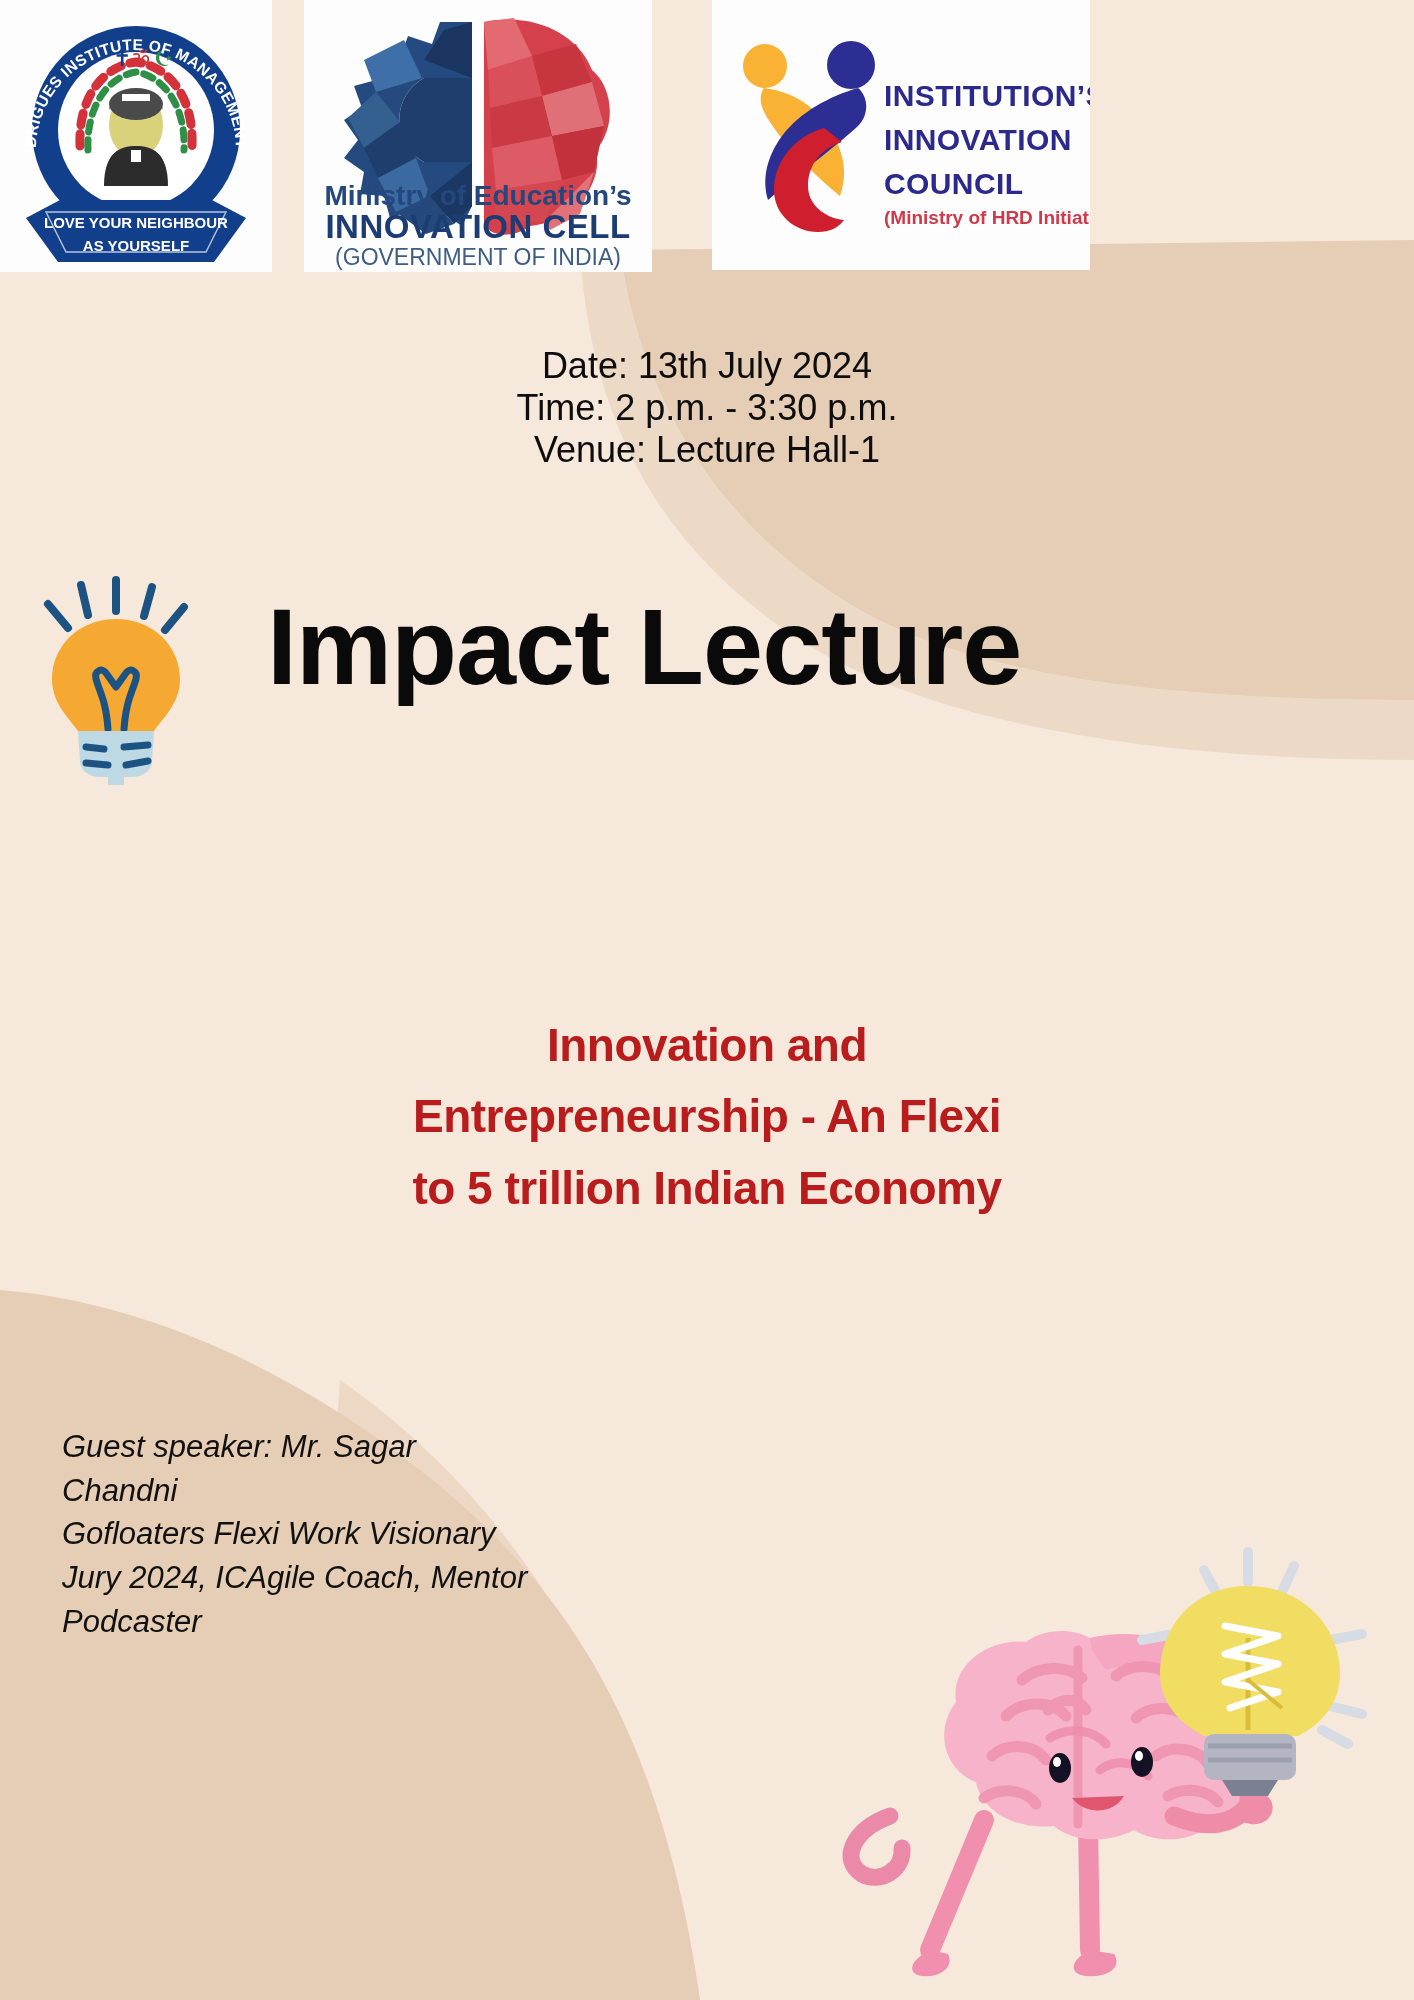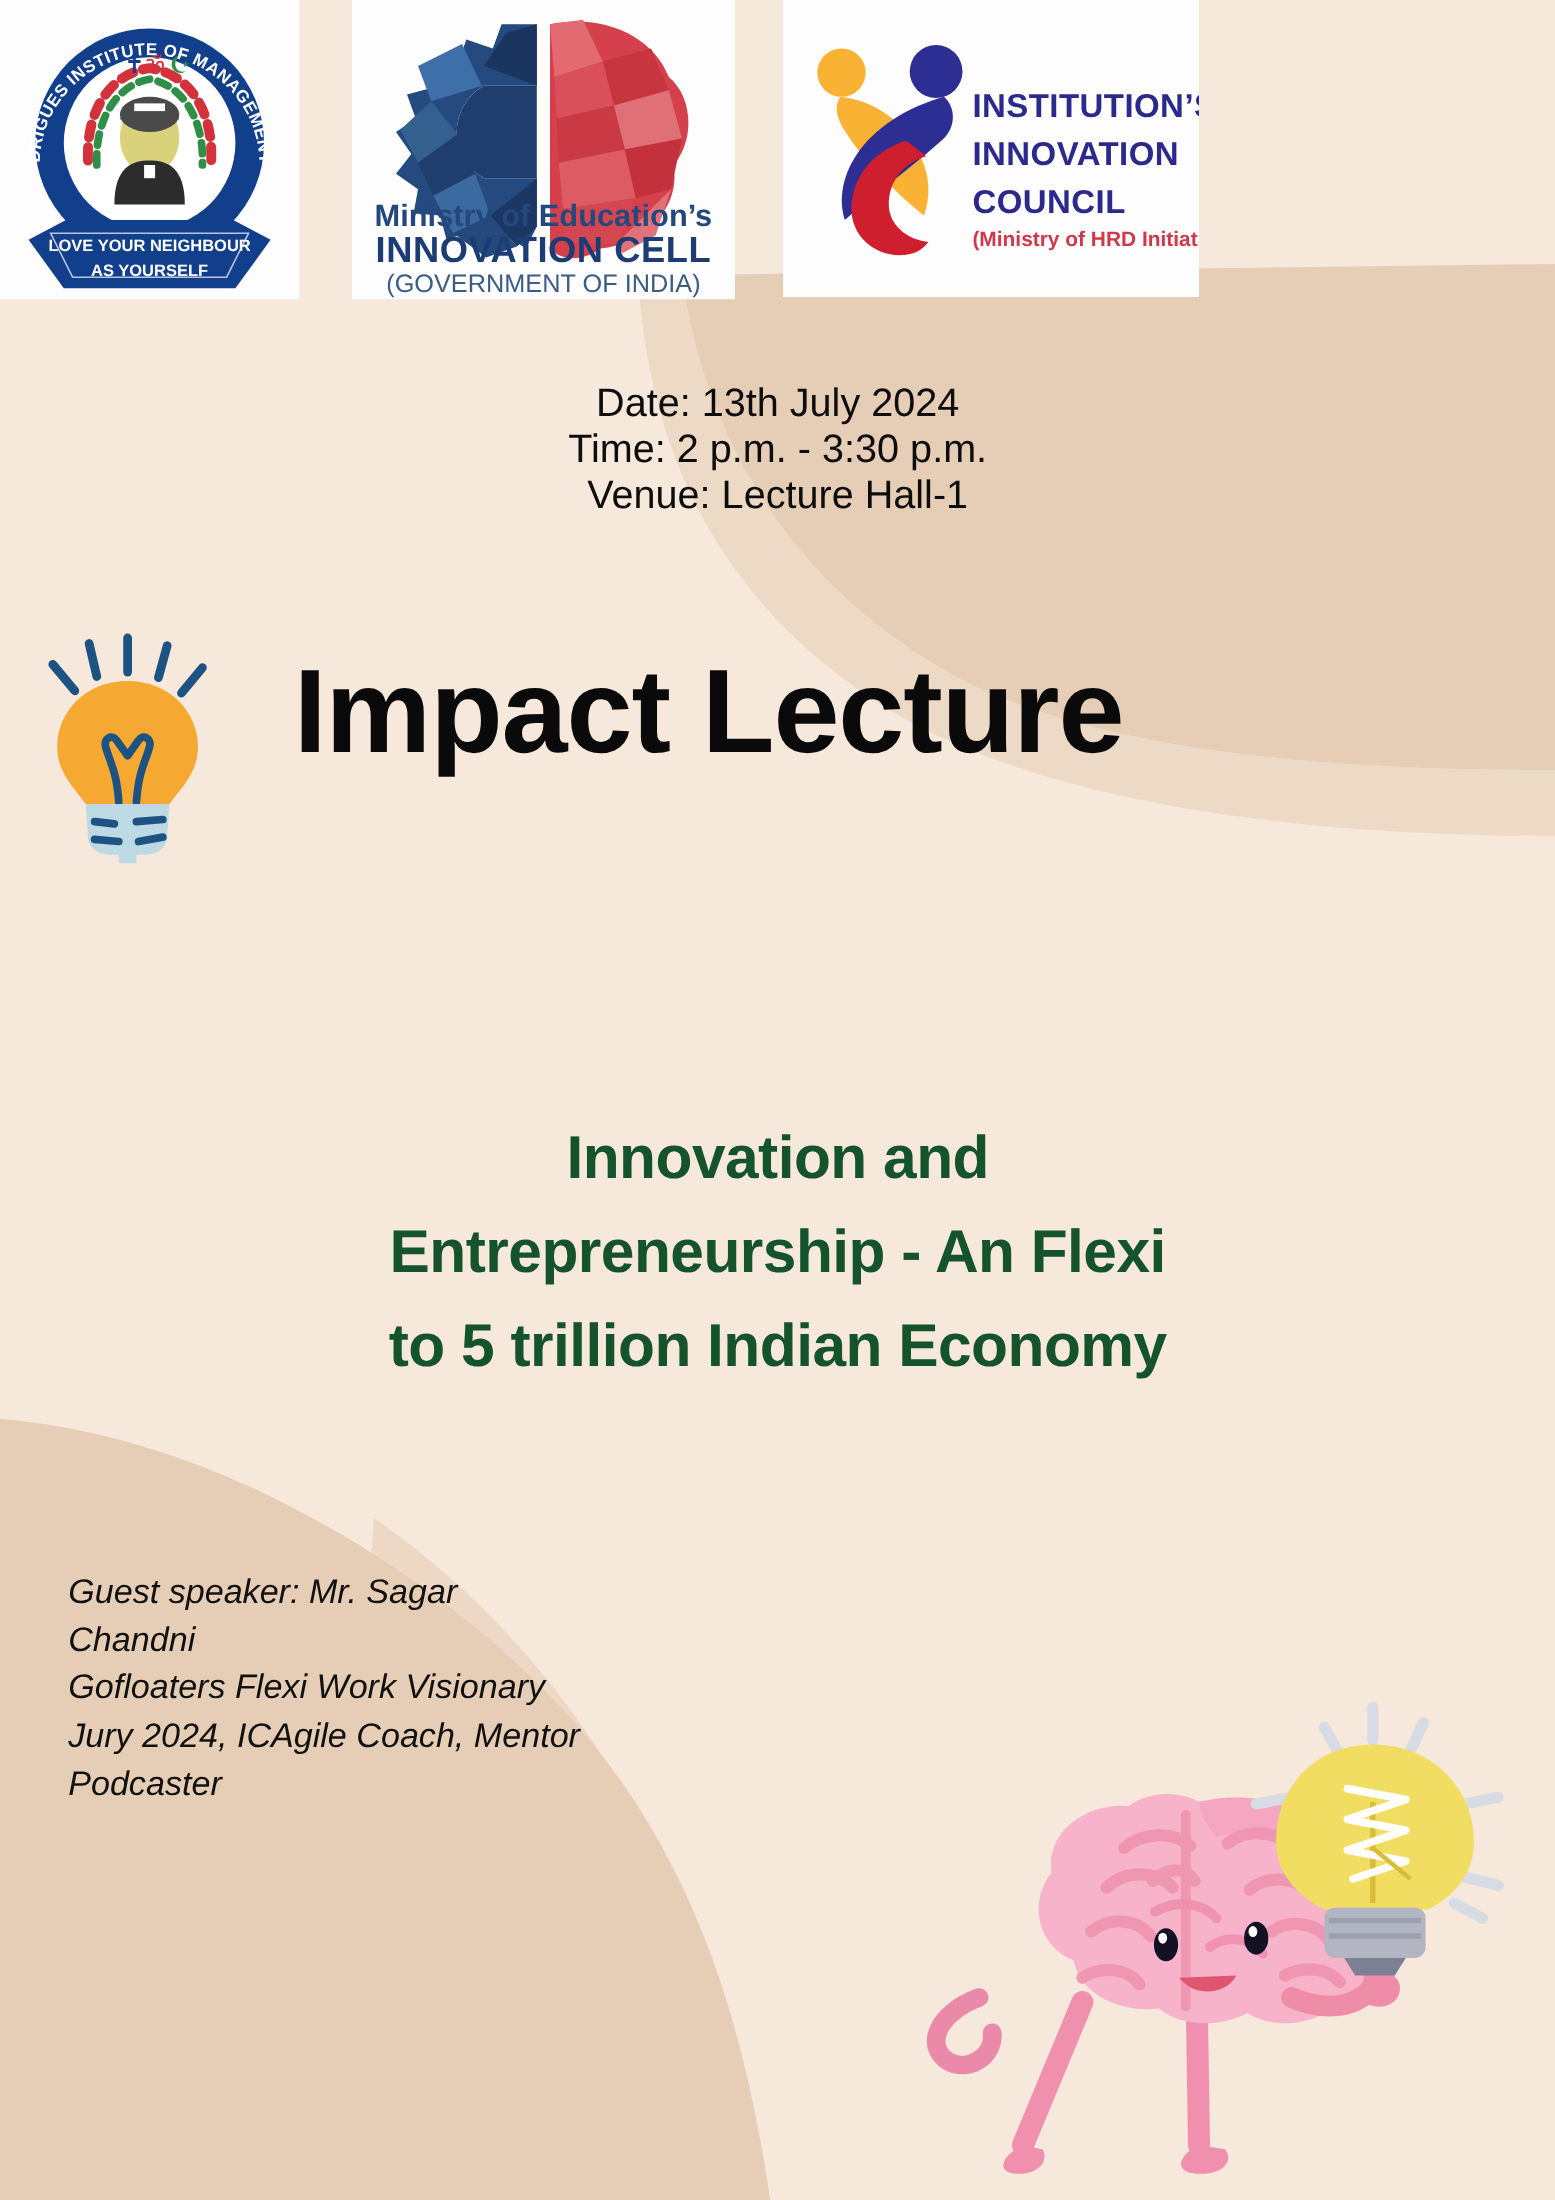--- a/index.html
+++ b/index.html
@@ -12,21 +12,21 @@
   }
   #poster{position:absolute;inset:0;width:1414px;height:2000px;overflow:hidden;background:#f7e8dc;}
 
   
   .bg-layer{position:absolute;inset:0;width:100%;height:100%;z-index:0;}
 
   
   .logo-strip{position:absolute;top:0;left:0;width:1414px;height:272px;z-index:3;display:block;}
   .logo-card{position:absolute;top:0;background:#fdfdfd;overflow:hidden;}
   .logo-card.one{left:0;width:272px;height:272px;}
-  .logo-card.two{left:320px;width:348px;height:272px;}
+  .logo-card.two{left:304px;width:348px;height:272px;}
   .logo-card.three{left:712px;width:378px;height:270px;}
 
   .logo-svg{display:block;width:100%;height:100%;}
 
   
   .datetime-block{
     position:absolute;top:345px;left:0;width:1414px;
     z-index:5;text-align:center;
     font-size:36px;line-height:1.17;color:#0d0d0d;
     letter-spacing:0px;
@@ -40,22 +40,22 @@
     position:absolute;left:255px;top:18px;
     font-size:108px;font-weight:bold;color:#0a0a0a;
     letter-spacing:-1px;line-height:1;
     white-space:nowrap;
   }
 
   
   .subtitle{
     position:absolute;top:1010px;left:70px;width:1274px;
     z-index:5;text-align:center;
-    font-size:55px;font-weight:bold;line-height:1.55;
-    color:#14532d;letter-spacing:-0.5px;
+    font-size:46px;font-weight:bold;line-height:1.55;
+    color:#b91c1c;letter-spacing:-0.5px;
   }
   .subtitle-line{display:block;white-space:nowrap;}
 
   
   .speaker-block{
     position:absolute;top:1425px;left:62px;width:760px;
     z-index:5;
     font-size:31px;font-style:italic;line-height:1.41;
     color:#111;letter-spacing:0px;
   }

